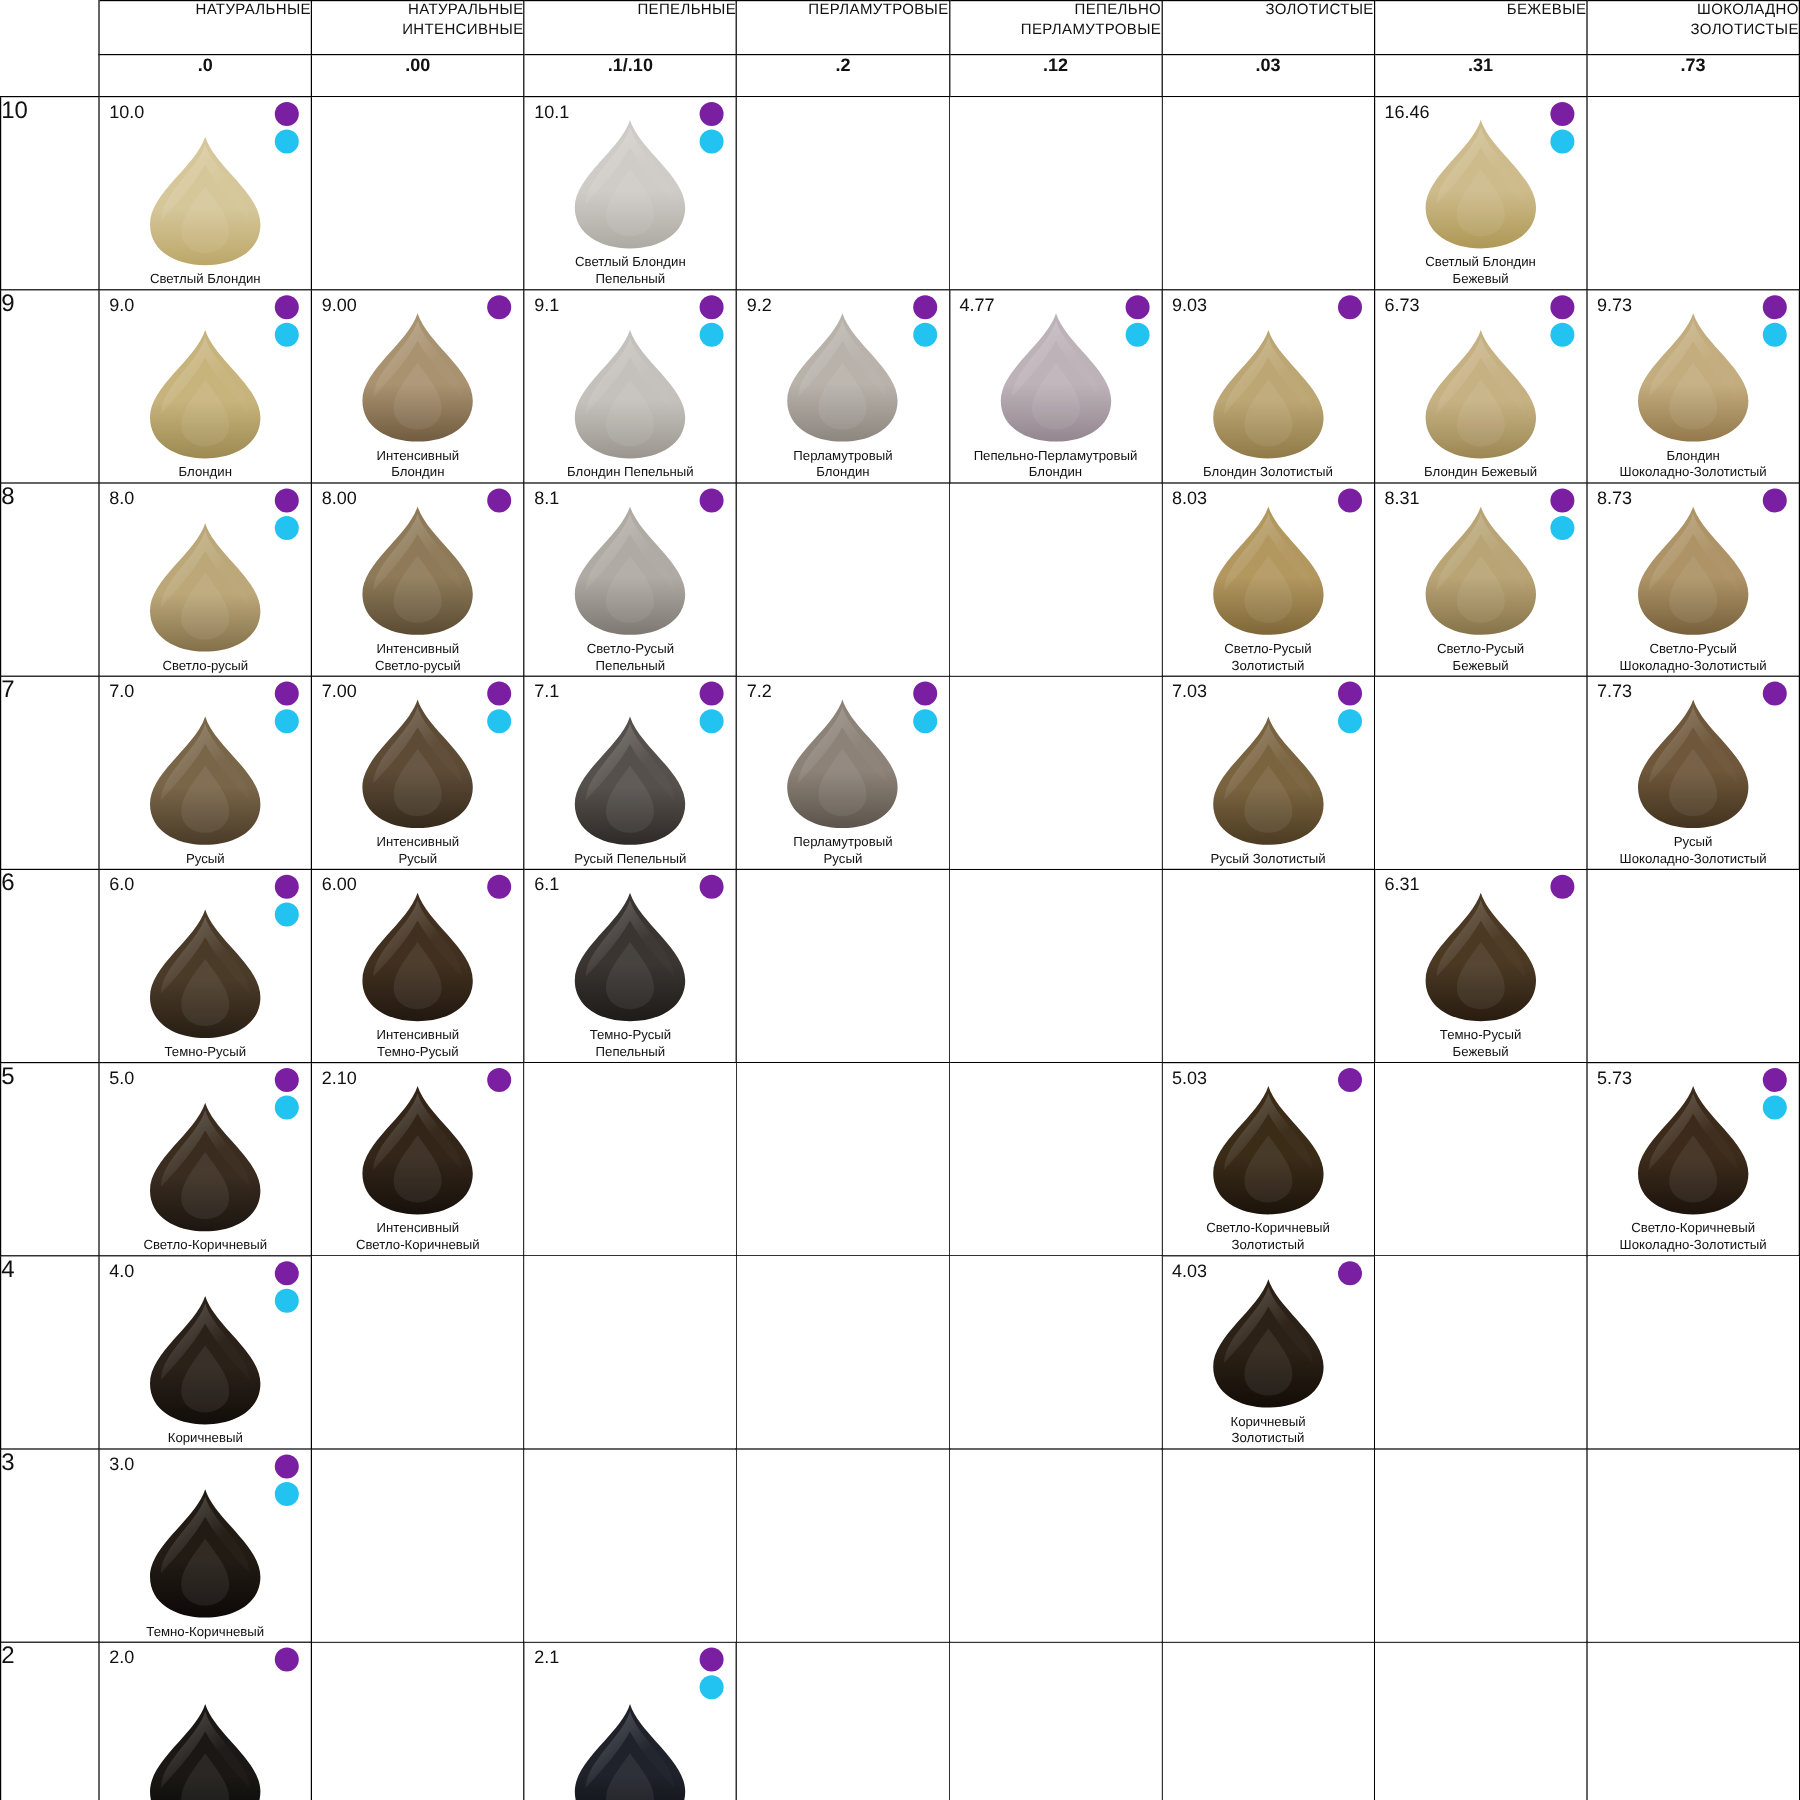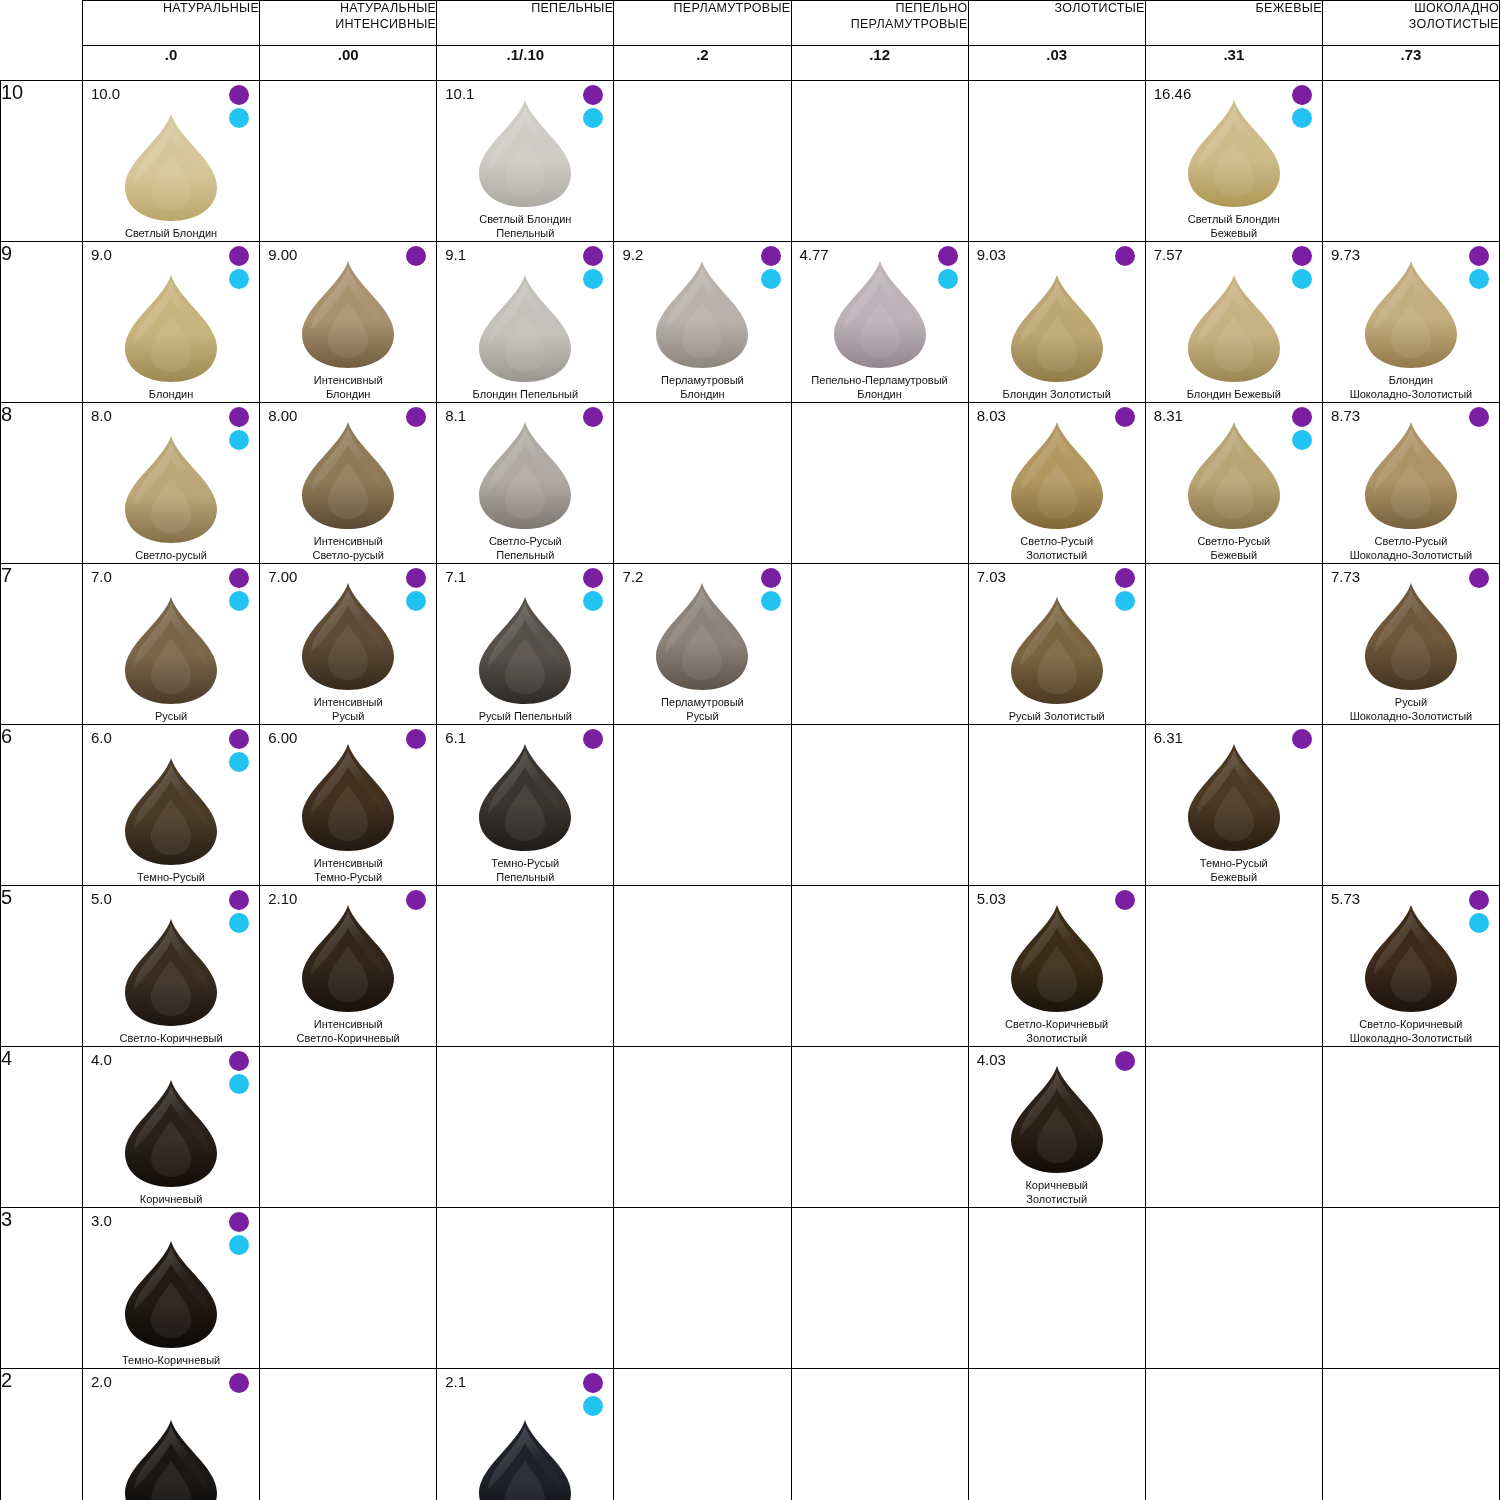--- a/index.html
+++ b/index.html
@@ -393,21 +393,21 @@
                 <path d="M50 3 C42 28 4 50 4 76 C4 98 25 110 50 110 C75 110 96 98 96 76 C96 50 58 28 50 3 Z" fill="url(#g1_5)"></path>
                 <path d="M50 9 C44 30 14 50 13 73 C25 60 40 44 50 26 C60 44 75 60 87 73 C86 50 56 30 50 9 Z" fill="url(#g1_5s)"></path>
                 <path d="M50 44 C40 58 30 70 30 82 C30 93 39 100 50 100 C61 100 70 93 70 82 C70 70 60 58 50 44 Z" fill="#ffffff" opacity="0.07"></path>
               </svg>
             </div>
             <div class="name">Блондин Золотистый</div>
           </div>
         </td>
         <td class="cell">
           <div class="swatch-wrap">
-            <div class="code">7.57</div>
+            <div class="code">6.73</div>
             <div class="dots">
               <span class="dot purple"></span>
               <span class="dot cyan"></span>
             </div>
             <div class="hair">
               <svg viewBox="0 0 100 112" preserveAspectRatio="xMidYMid meet">
                 <defs>
                   <linearGradient id="g1_6" x1="0" y1="0" x2="0" y2="1">
                     <stop offset="0%" stop-color="#C6B183"></stop>
                     <stop offset="55%" stop-color="#C6B183"></stop>

